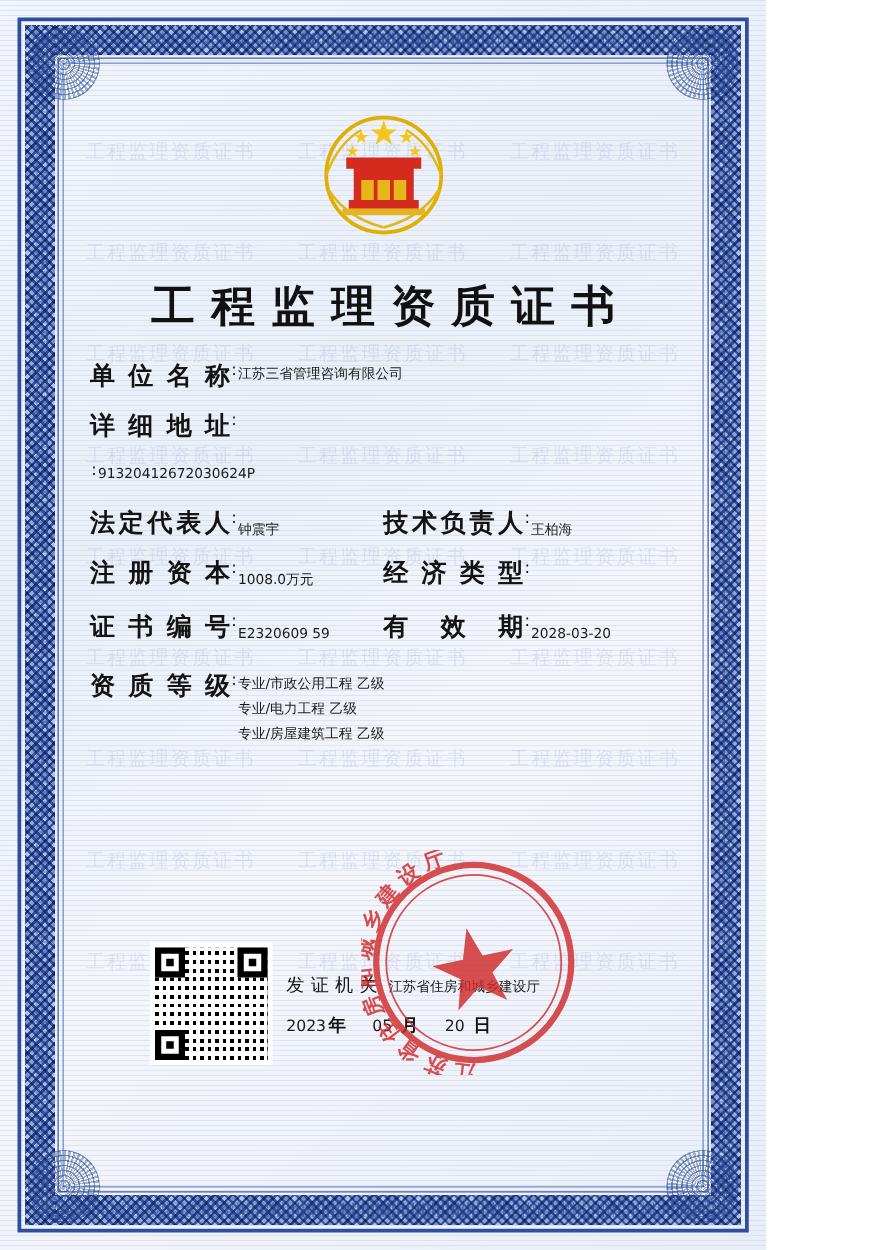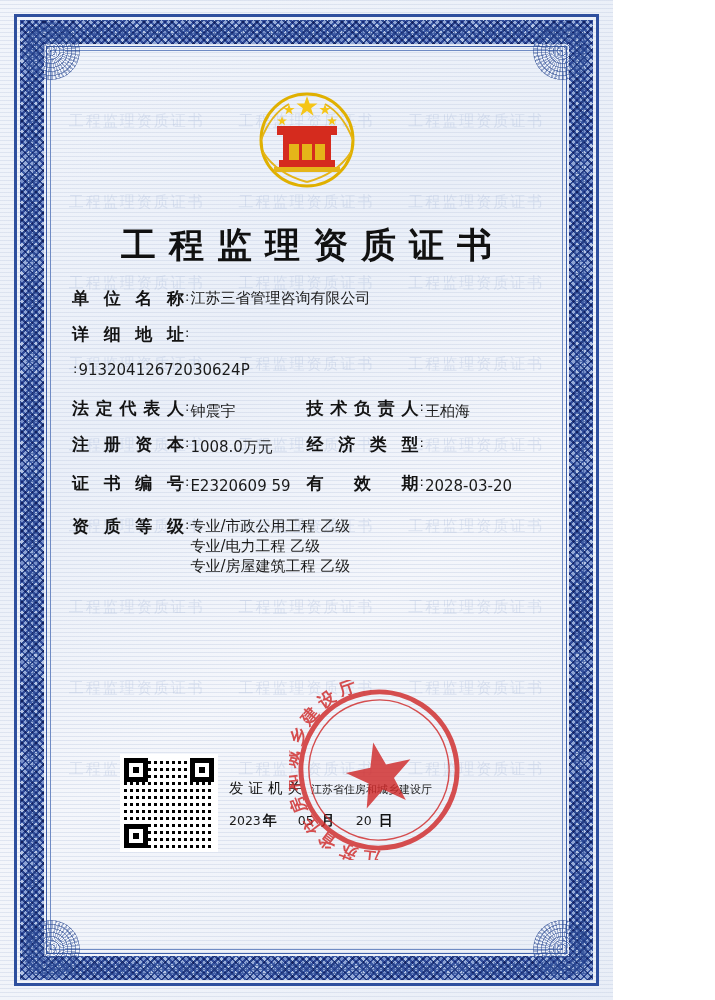--- a/index.html
+++ b/index.html
@@ -185,35 +185,35 @@
     font-size: 13px;
     color: #131313;
     margin: 0 1px;
     flex: 0 0 auto;
     align-self: flex-start;
     line-height: 20px;
   }
 
   .value {
     font-family: "DejaVu Sans", sans-serif;
-    font-size: 15px;
+    font-size: 11px;
     color: #1a1a1a;
     line-height: 17px;
     padding-top: 3px;
     word-break: break-all;
   }
   .value.wrap2 { max-width: 150px; }
 
   .label-spread {
     display: inline-block;
     width: 112px;
     text-align: justify;
     text-align-last: justify;
     font-family: "DejaVu Sans", sans-serif;
-    font-size: 17px;
+    font-size: 20px;
     font-weight: bold;
     color: #131313;
   }
   .label-spread.wide {
     width: 140px;
   }
 
   .qr {
     position: absolute;
     left: 68px;

